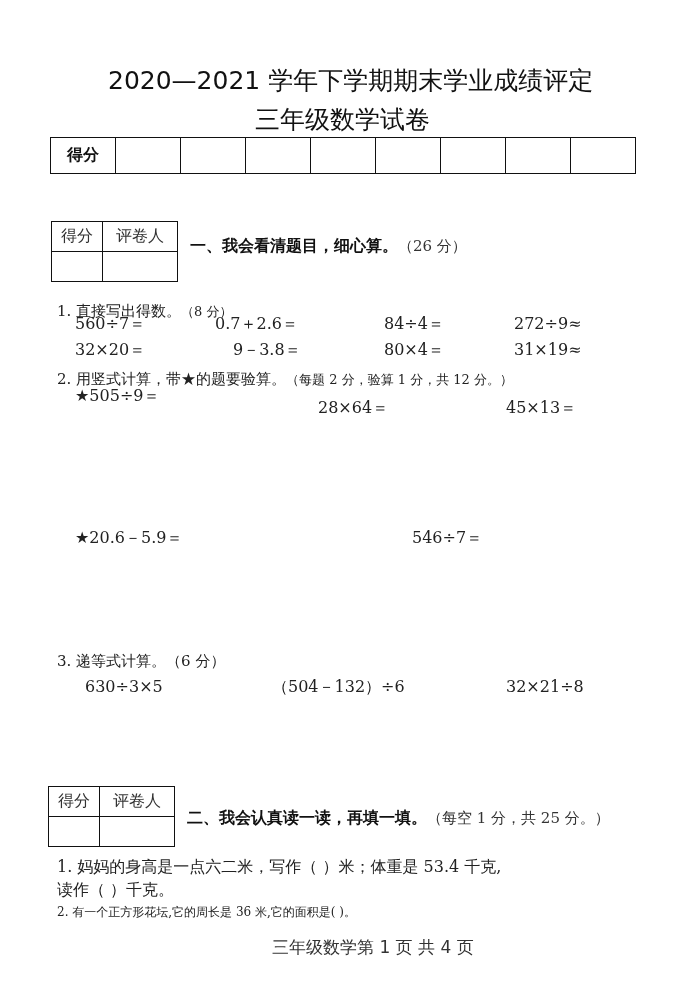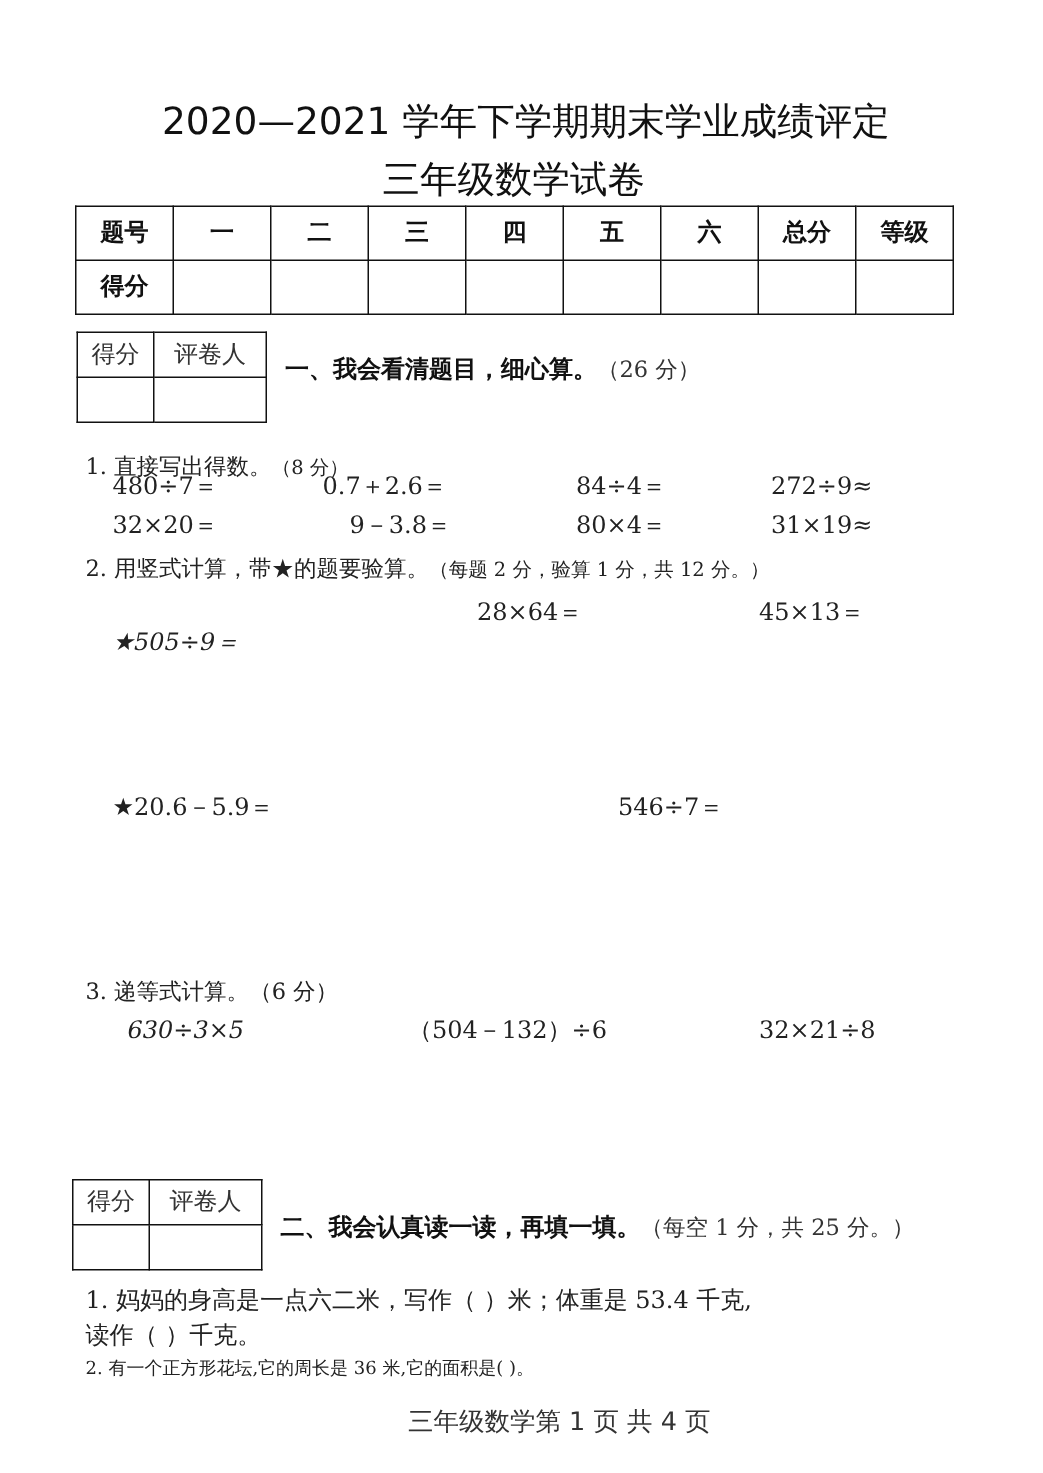--- a/index.html
+++ b/index.html
@@ -25,31 +25,20 @@
   .footer { font-size: 17px; color: #333; font-family: "DejaVu Sans", "Liberation Sans", sans-serif; }
 </style>
 </head>
 <body>
 
 <div class="abs title" style="left:108px; top:64px;">2020—2021 学年下学期期末学业成绩评定</div>
 <div class="abs title" style="left:255px; top:103px;">三年级数学试卷</div>
 
 <table class="score">
   <tbody>
-      <tr>
-    <td>题号</td>
-    <td>一</td>
-    <td>二</td>
-    <td>三</td>
-    <td>四</td>
-    <td>五</td>
-    <td>六</td>
-    <td>总分</td>
-    <td>等级</td>
-  </tr>
   <tr>
     <td>得分</td>
     <td></td>
     <td></td>
     <td></td>
     <td></td>
     <td></td>
     <td></td>
     <td></td>
     <td></td>
@@ -70,42 +59,42 @@
 </tbody>
   </table>
 
 <div class="abs sec" style="left:190px; top:236px;">
   <b>一、我会看清题目，细心算。</b><span class="pts">（26 分）</span>
 </div>
 
 <div class="abs q" style="left:57px; top:289px;margin-top:13px;">
   <span>1. 直接写出得数。</span><span class="small">（8 分）</span>
 </div>
-<div class="abs expr" style="left:75px; top:314px;">480÷7＝</div>
+<div class="abs expr" style="left:75px; top:314px;">560÷7＝</div>
 <div class="abs expr" style="left:215px; top:314px;">0.7＋2.6＝</div>
 <div class="abs expr" style="left:384px; top:314px;">84÷4＝</div>
 <div class="abs expr" style="left:514px; top:314px;">272÷9≈</div>
 <div class="abs expr" style="left:75px; top:340px;">32×20＝</div>
 <div class="abs expr" style="left:233px; top:340px;">9－3.8＝</div>
 <div class="abs expr" style="left:384px; top:340px;text-align:center;">80×4＝</div>
 <div class="abs expr" style="left:514px; top:340px;text-align:right;">31×19≈</div>
 
 <div class="abs q" style="left:57px; top:370px;">
   <span>2. 用竖式计算，带★的题要验算。</span><span class="small">（每题 2 分，验算 1 分，共 12 分。）</span>
 </div>
-<div class="abs expr" style="left:75px; top:418px;font-style:italic;">★505÷9＝</div>
+<div class="abs expr" style="left:75px; top:386px;">★505÷9＝</div>
 <div class="abs expr" style="left:318px; top:398px;">28×64＝</div>
 <div class="abs expr" style="left:506px; top:398px;">45×13＝</div>
 <div class="abs expr" style="left:75px; top:528px;">★20.6－5.9＝</div>
 <div class="abs expr" style="left:412px; top:528px;">546÷7＝</div>
 
 <div class="abs q" style="left:57px; top:652px;">
   <span>3. 递等式计算。</span><span>（6 分）</span>
 </div>
-<div class="abs expr" style="left:85px; top:677px;font-style:italic;">630÷3×5</div>
+<div class="abs expr" style="left:85px; top:677px;">630÷3×5</div>
 <div class="abs expr" style="left:272px; top:677px;">（504－132）÷6</div>
 <div class="abs expr" style="left:506px; top:677px;">32×21÷8</div>
 
 <table class="grader" style="left:48px; top:786px;">
   <tbody>
       <tr>
     <td class="c1">得分</td>
     <td class="c2">评卷人</td>
   </tr>
   <tr>

